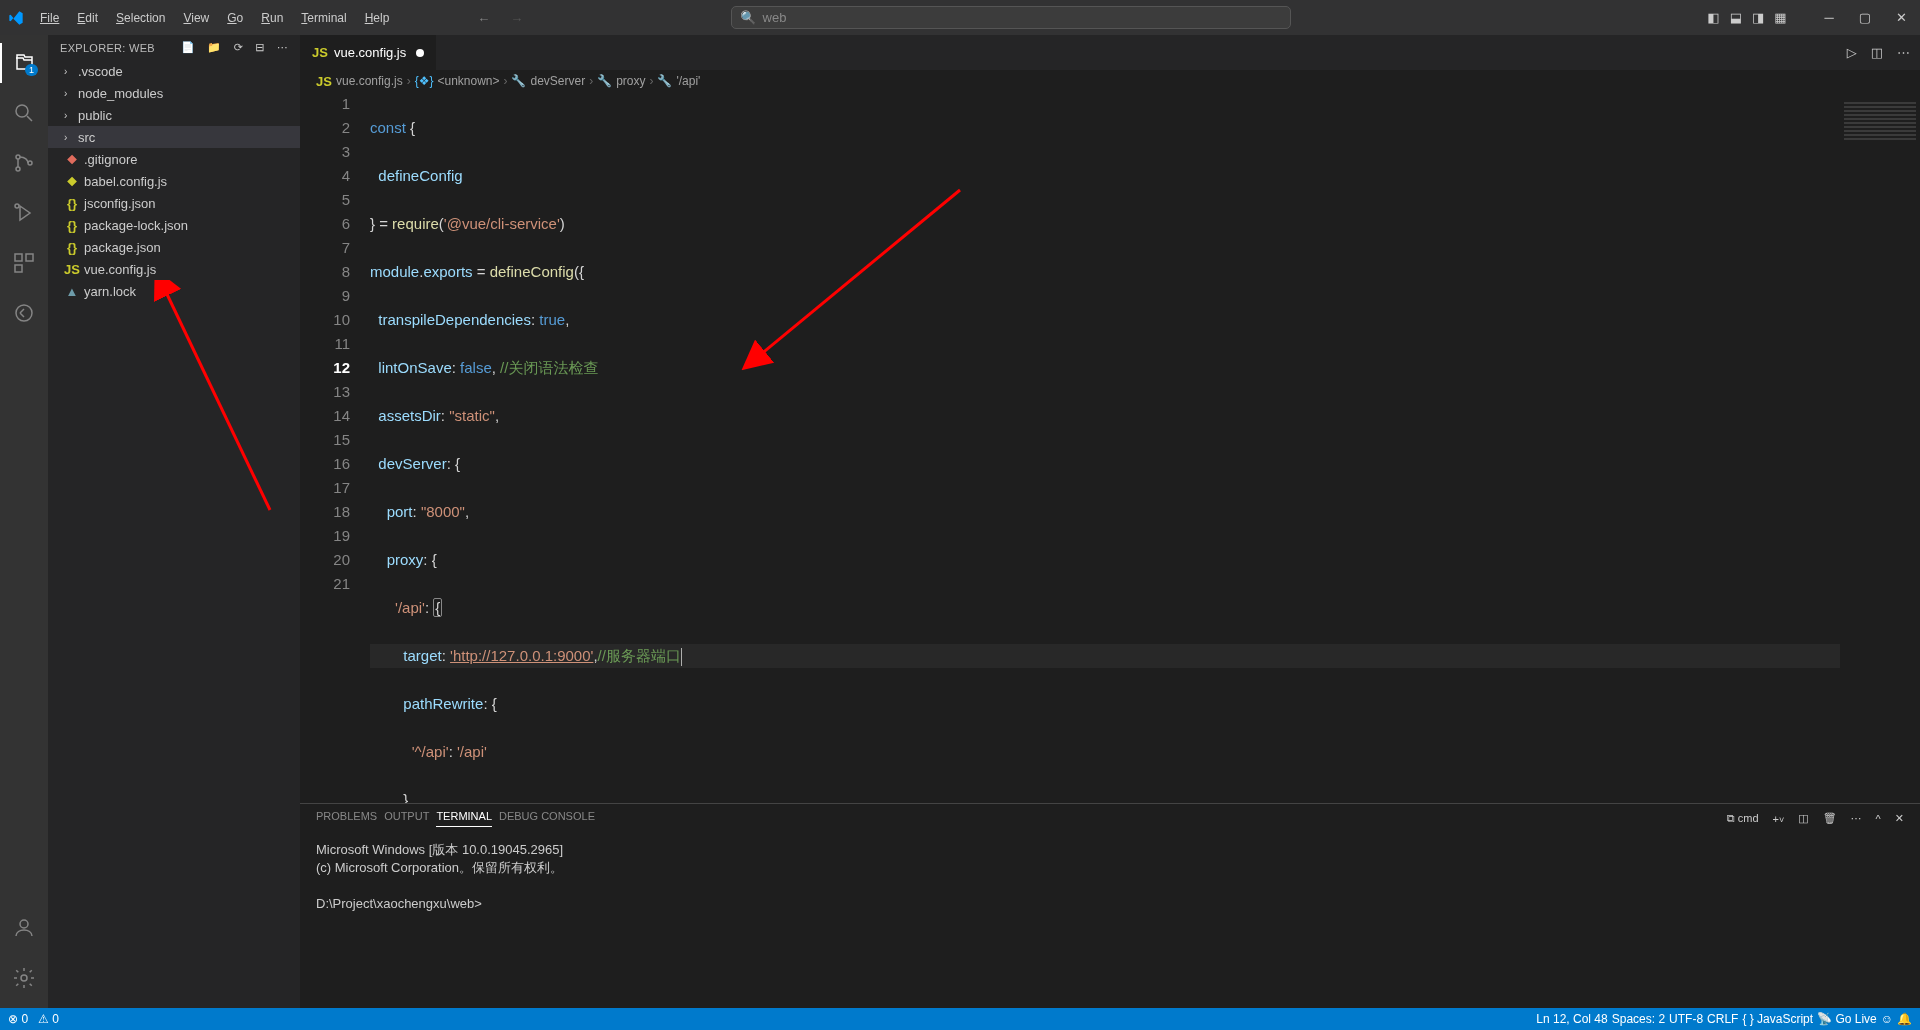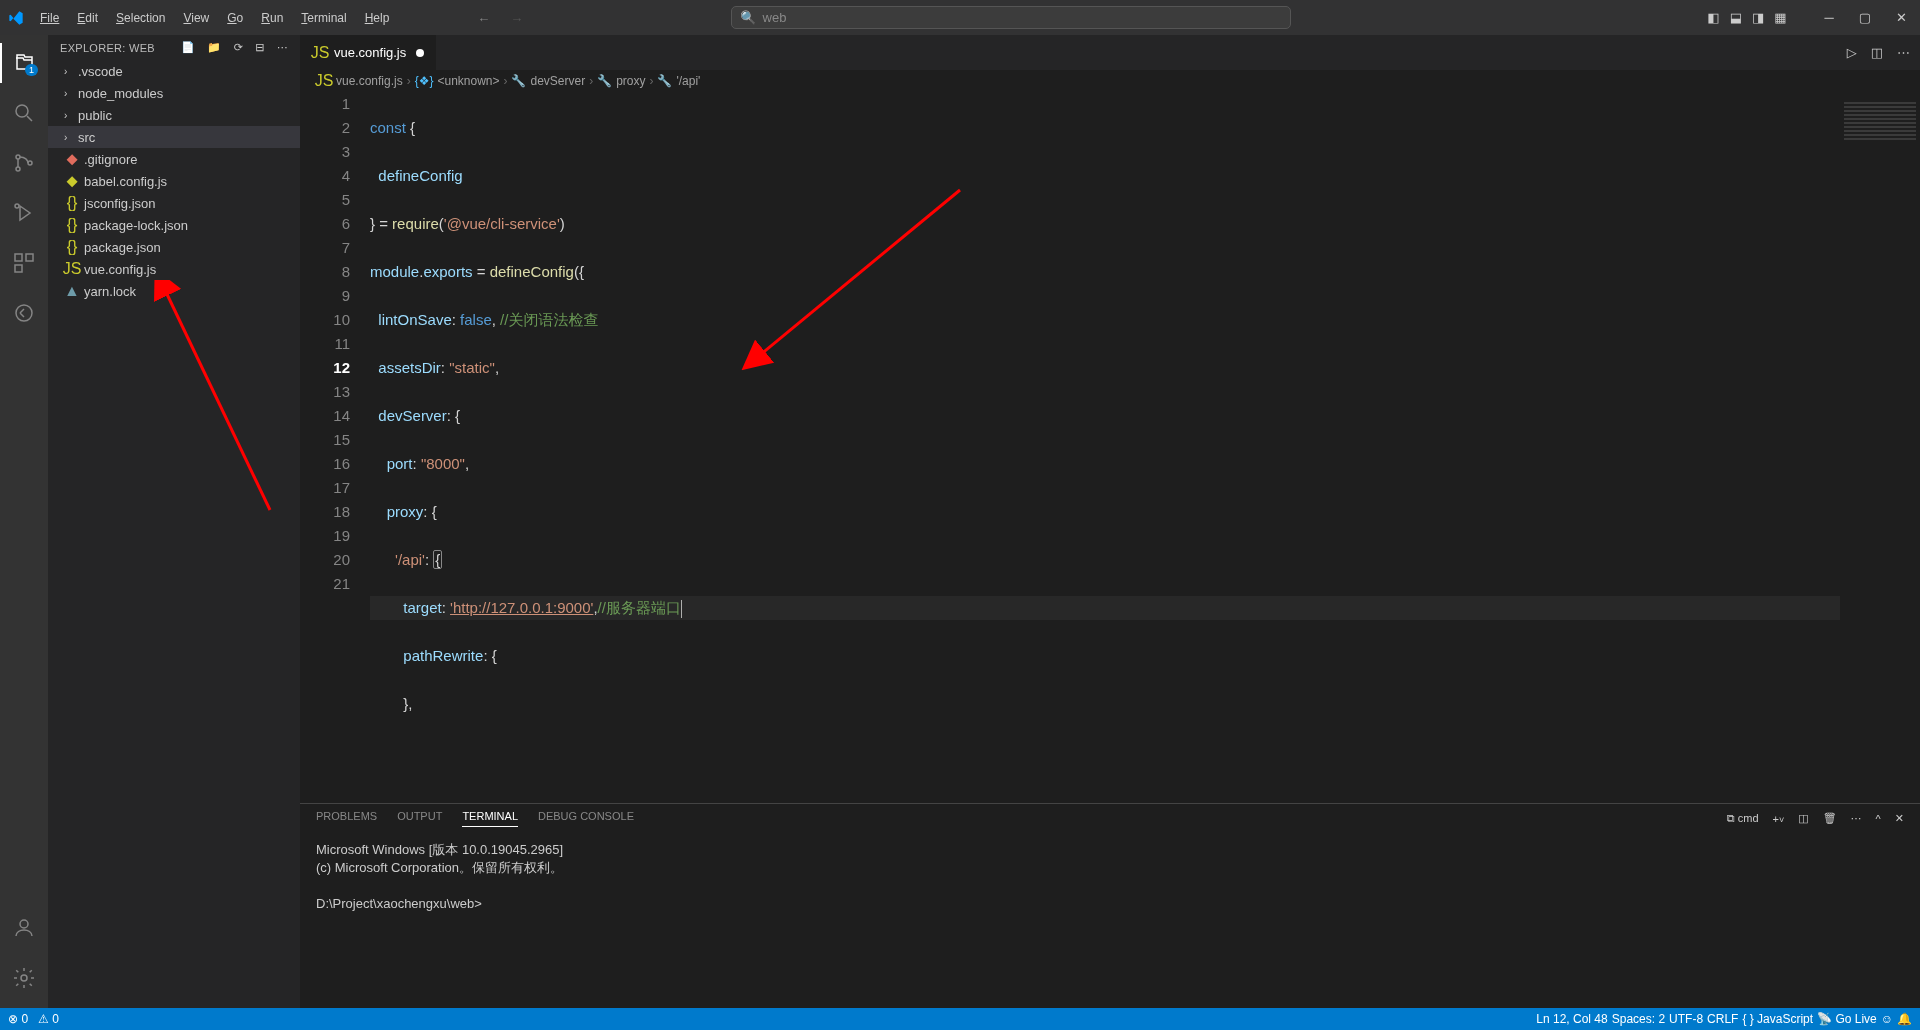--- a/index.html
+++ b/index.html
@@ -21,21 +21,21 @@
 .activity-icon.active{color:#fff;border-left:2px solid #fff}
 .activity-icon .badge{position:absolute;bottom:7px;right:10px;background:#007acc;color:#fff;font-size:9px;border-radius:7px;padding:0 4px;line-height:12px}
 .activity-bottom{margin-top:auto;margin-bottom:10px;display:flex;flex-direction:column;gap:10px}
 .sidebar{width:252px;background:#252526;display:flex;flex-direction:column}
 .sidebar-header{display:flex;align-items:center;padding:6px 12px;font-size:11px;color:#bbb;letter-spacing:.3px}
 .sidebar-actions{display:flex;gap:12px;margin-left:auto;color:#ccc}
 .tree{flex:1;overflow:auto;font-size:13px;color:#ccc}
 .tree-item{display:flex;align-items:center;padding:2px 0 2px 16px;height:22px;cursor:pointer;gap:4px}
 .tree-item.selected{background:#37373d}
 .chevron{width:10px;color:#ccc;font-size:10px}
-.file-icon{width:16px;height:16px;display:flex;align-items:center;justify-content:center;font-size:16px;font-weight:normal}
+.file-icon{width:16px;height:16px;display:flex;align-items:center;justify-content:center;font-size:13px;font-weight:bold}
 .fi-js{color:#cbcb2c}
 .fi-json{color:#cbcb2c}
 .fi-git{color:#e06c5d}
 .fi-lock{color:#6e9caa}
 .editor-area{flex:1;display:flex;flex-direction:column;background:#1e1e1e}
 .tabs{height:35px;background:#252526;display:flex;align-items:center}
 .tab{height:35px;background:#1e1e1e;display:flex;align-items:center;padding:0 12px;gap:6px;font-size:13px;color:#fff;border-right:1px solid #252526}
 .tab-dot{width:8px;height:8px;background:#fff;border-radius:50%;margin-left:4px}
 .tab-actions{margin-left:auto;display:flex;gap:14px;padding-right:10px;color:#ccc}
 .breadcrumbs{height:22px;display:flex;align-items:center;padding-left:16px;font-size:12px;color:#a0a0a0;gap:4px;background:#1e1e1e}
@@ -51,21 +51,21 @@
 .tok-fn{color:#dcdcaa}
 .tok-str{color:#ce9178}
 .tok-prop{color:#9cdcfe}
 .tok-bool{color:#569cd6}
 .tok-comment{color:#6a9955}
 .tok-punc{color:#d4d4d4}
 .tok-url{text-decoration:underline}
 .minimap{width:80px}
 .minimap-inner{margin:8px 4px;height:40px;background:repeating-linear-gradient(0deg,#3a3a3a 0 2px,transparent 2px 4px)}
 .panel{height:205px;border-top:1px solid #444;background:#1e1e1e;display:flex;flex-direction:column}
-.panel-tabs{display:flex;gap:20px;padding:6px 16px;font-size:11px;color:#888}
+.panel-tabs{display:flex;gap:7px;padding:6px 16px;font-size:11px;color:#888}
 .panel-tab{cursor:pointer;padding-bottom:4px}
 .panel-tab.active{color:#fff;border-bottom:1px solid #fff}
 .panel-actions{margin-left:auto;display:flex;gap:14px;color:#ccc;align-items:center}
 .terminal{flex:1;padding:8px 16px;font-family:Consolas,monospace;font-size:13px;line-height:18px;color:#ccc;white-space:pre}
 .statusbar{height:22px;background:#007acc;display:flex;align-items:center;font-size:12px;color:#fff;padding:0 8px}
 .status-left{display:flex;gap:10px;align-items:center}
 .status-right{display:flex;gap:4px;align-items:center;margin-left:auto}
 svg{display:block}
 .arrow-annot{position:absolute;pointer-events:none;z-index:100}
 .cursor{display:inline-block;width:1px;height:18px;background:#aeafad;vertical-align:middle}
@@ -284,28 +284,30 @@
             <div>18</div>
             <div>19</div>
             <div>20</div>
             <div>21</div>
         </div>
         <div class="code">
 <div class="line"><span class="tok-kw">const</span><span class="tok-punc"> {</span></div>
 <div class="line">  <span class="tok-var">defineConfig</span></div>
 <div class="line"><span class="tok-punc">} = </span><span class="tok-fn">require</span><span class="tok-punc">(</span><span class="tok-str">'@vue/cli-service'</span><span class="tok-punc">)</span></div>
 <div class="line"><span class="tok-var">module</span><span class="tok-punc">.</span><span class="tok-var">exports</span><span class="tok-punc"> = </span><span class="tok-fn">defineConfig</span><span class="tok-punc">({</span></div>
+<div class="line">  <span class="tok-prop">transpileDependencies</span><span class="tok-punc">: </span><span class="tok-bool">true</span><span class="tok-punc">,</span></div>
 <div class="line">  <span class="tok-prop">lintOnSave</span><span class="tok-punc">: </span><span class="tok-bool">false</span><span class="tok-punc">, </span><span class="tok-comment">//关闭语法检查</span></div>
 <div class="line">  <span class="tok-prop">assetsDir</span><span class="tok-punc">: </span><span class="tok-str">"static"</span><span class="tok-punc">,</span></div>
 <div class="line">  <span class="tok-prop">devServer</span><span class="tok-punc">: {</span></div>
 <div class="line">    <span class="tok-prop">port</span><span class="tok-punc">: </span><span class="tok-str">"8000"</span><span class="tok-punc">,</span></div>
 <div class="line">    <span class="tok-prop">proxy</span><span class="tok-punc">: {</span></div>
 <div class="line">      <span class="tok-str">'/api'</span><span class="tok-punc">: </span><span class="tok-punc bracket-box">{</span></div>
 <div class="line highlight-line">        <span class="tok-prop">target</span><span class="tok-punc">: </span><span class="tok-str tok-url">'http://127.0.0.1:9000'</span><span class="tok-punc">,</span><span class="tok-comment">//服务器端口</span><span class="cursor"></span></div>
 <div class="line">        <span class="tok-prop">pathRewrite</span><span class="tok-punc">: {</span></div>
+<div class="line">          <span class="tok-str">'^/api'</span><span class="tok-punc">: </span><span class="tok-str">'/api'</span></div>
 <div class="line">        <span class="tok-punc">},</span></div>
 
 
 
 
 
 
         </div>
         <div class="minimap">
             <div class="minimap-inner"></div>

